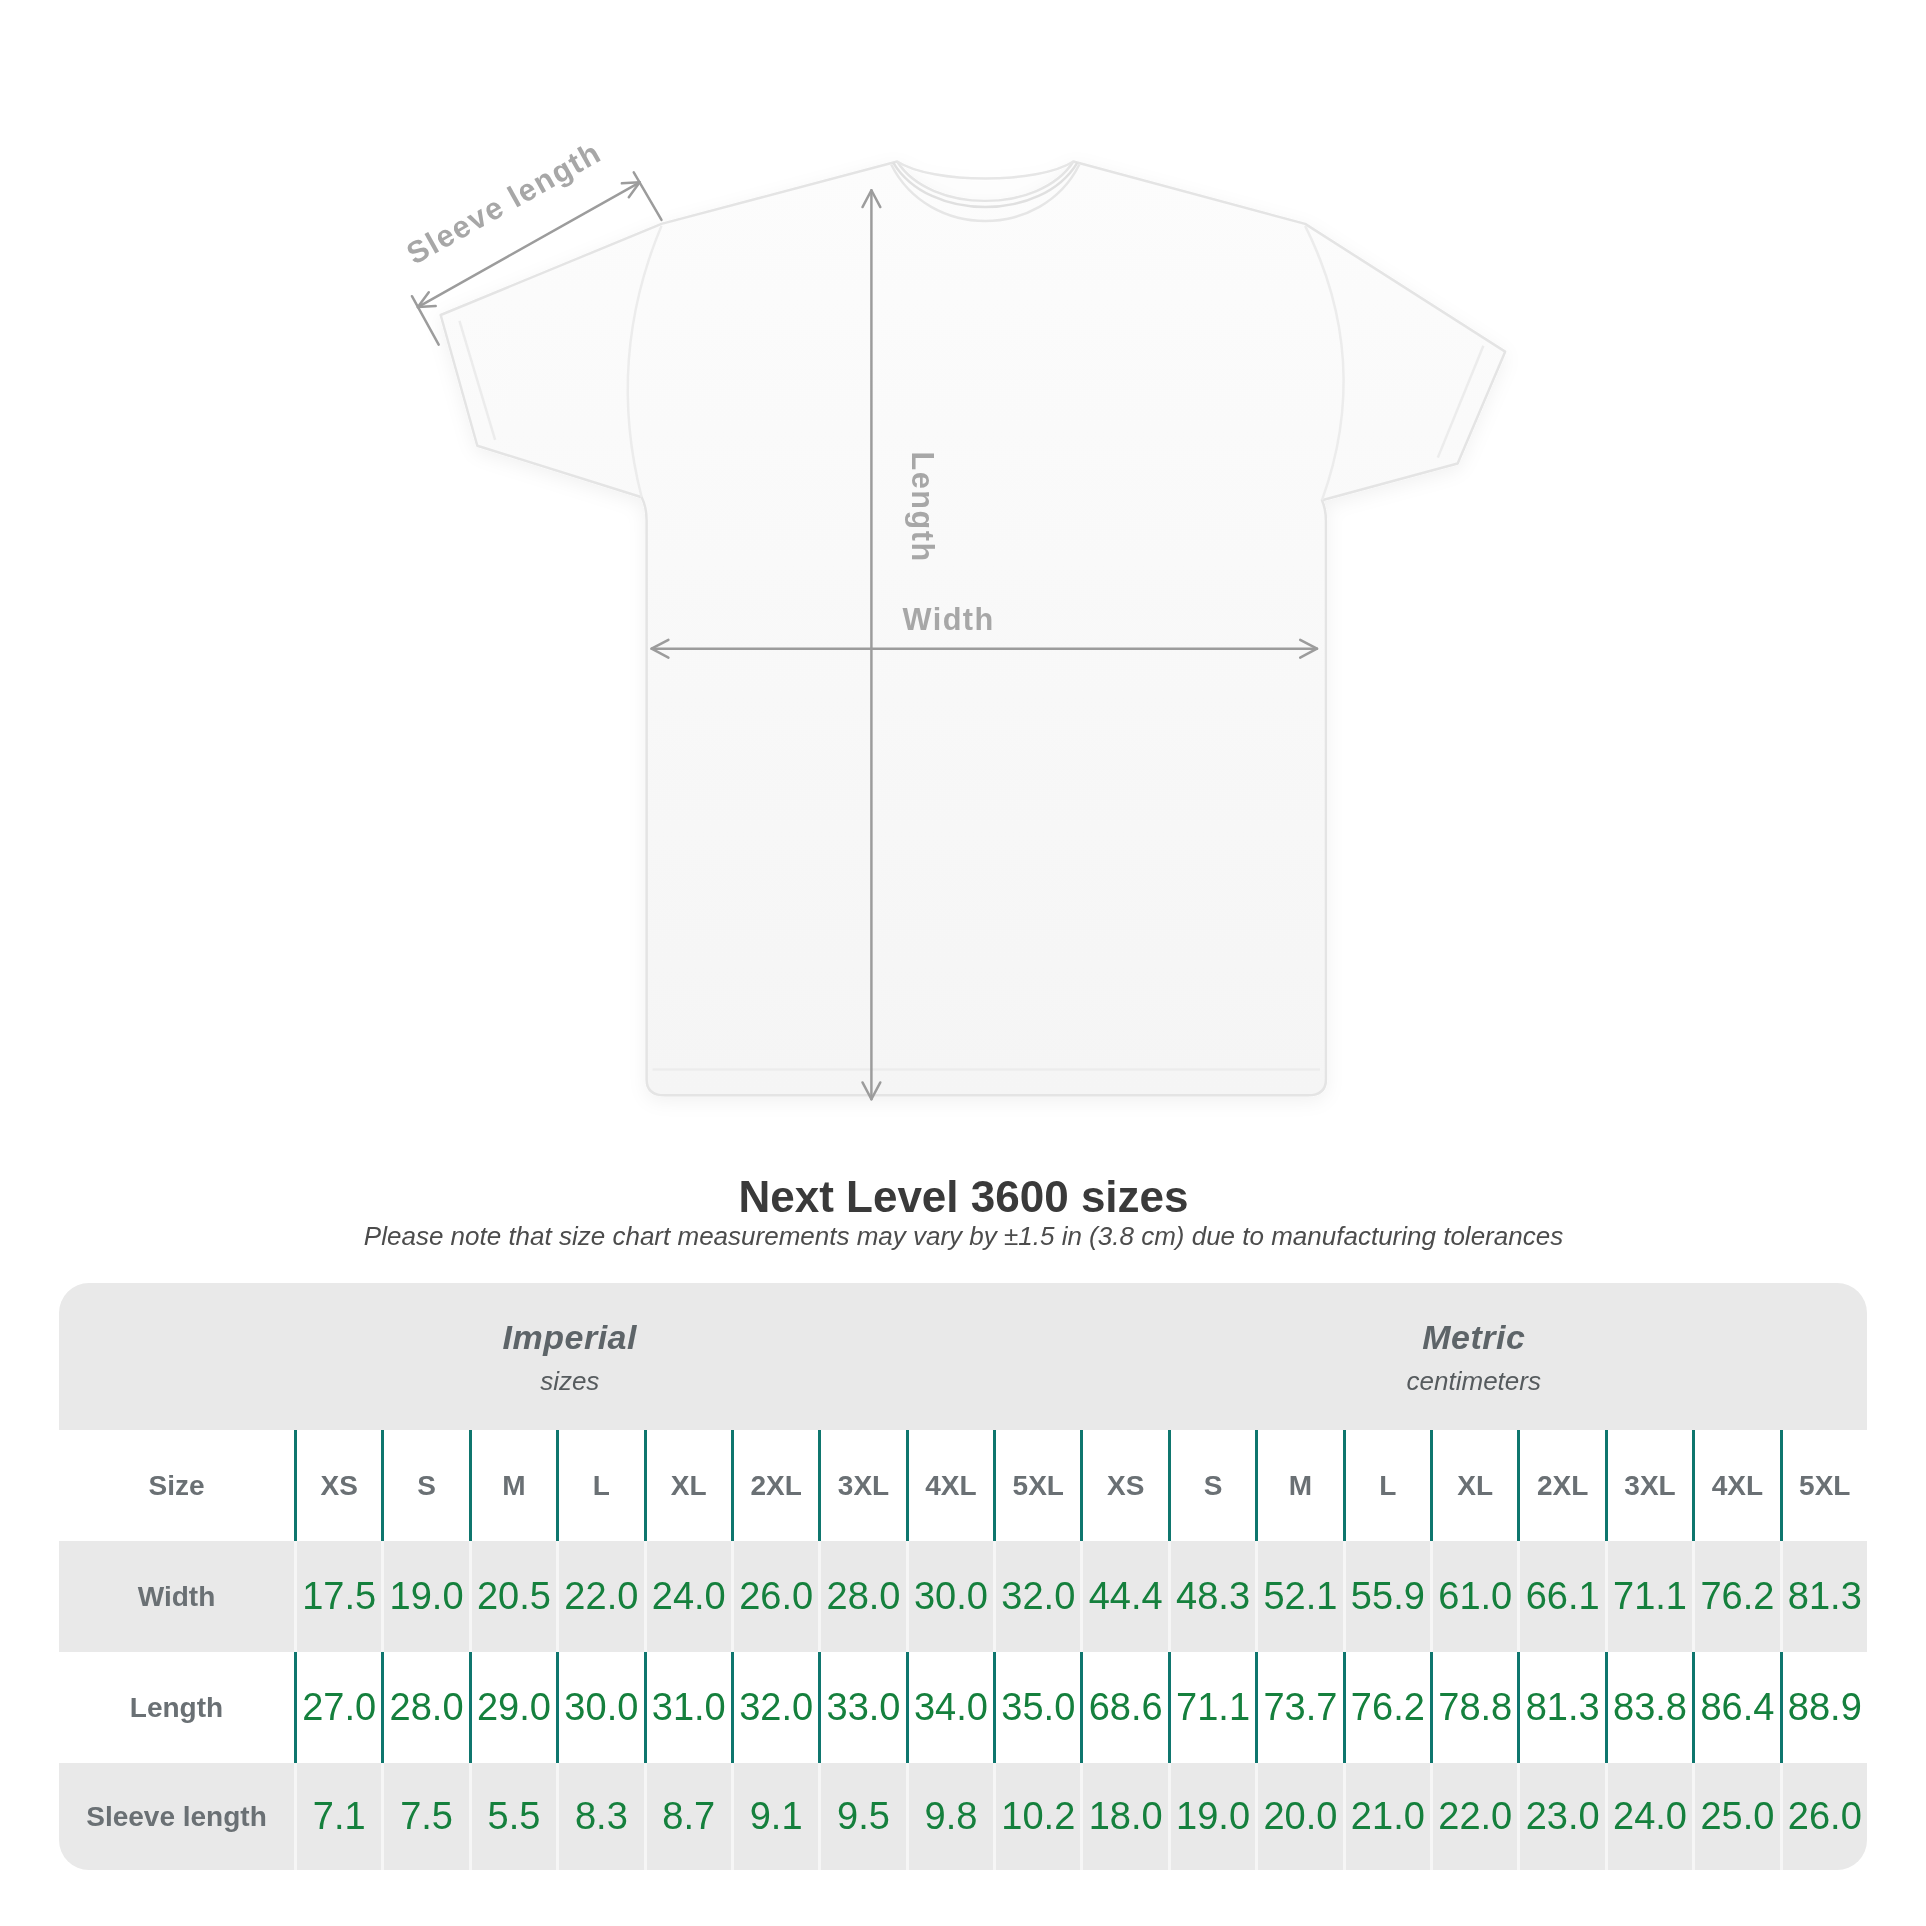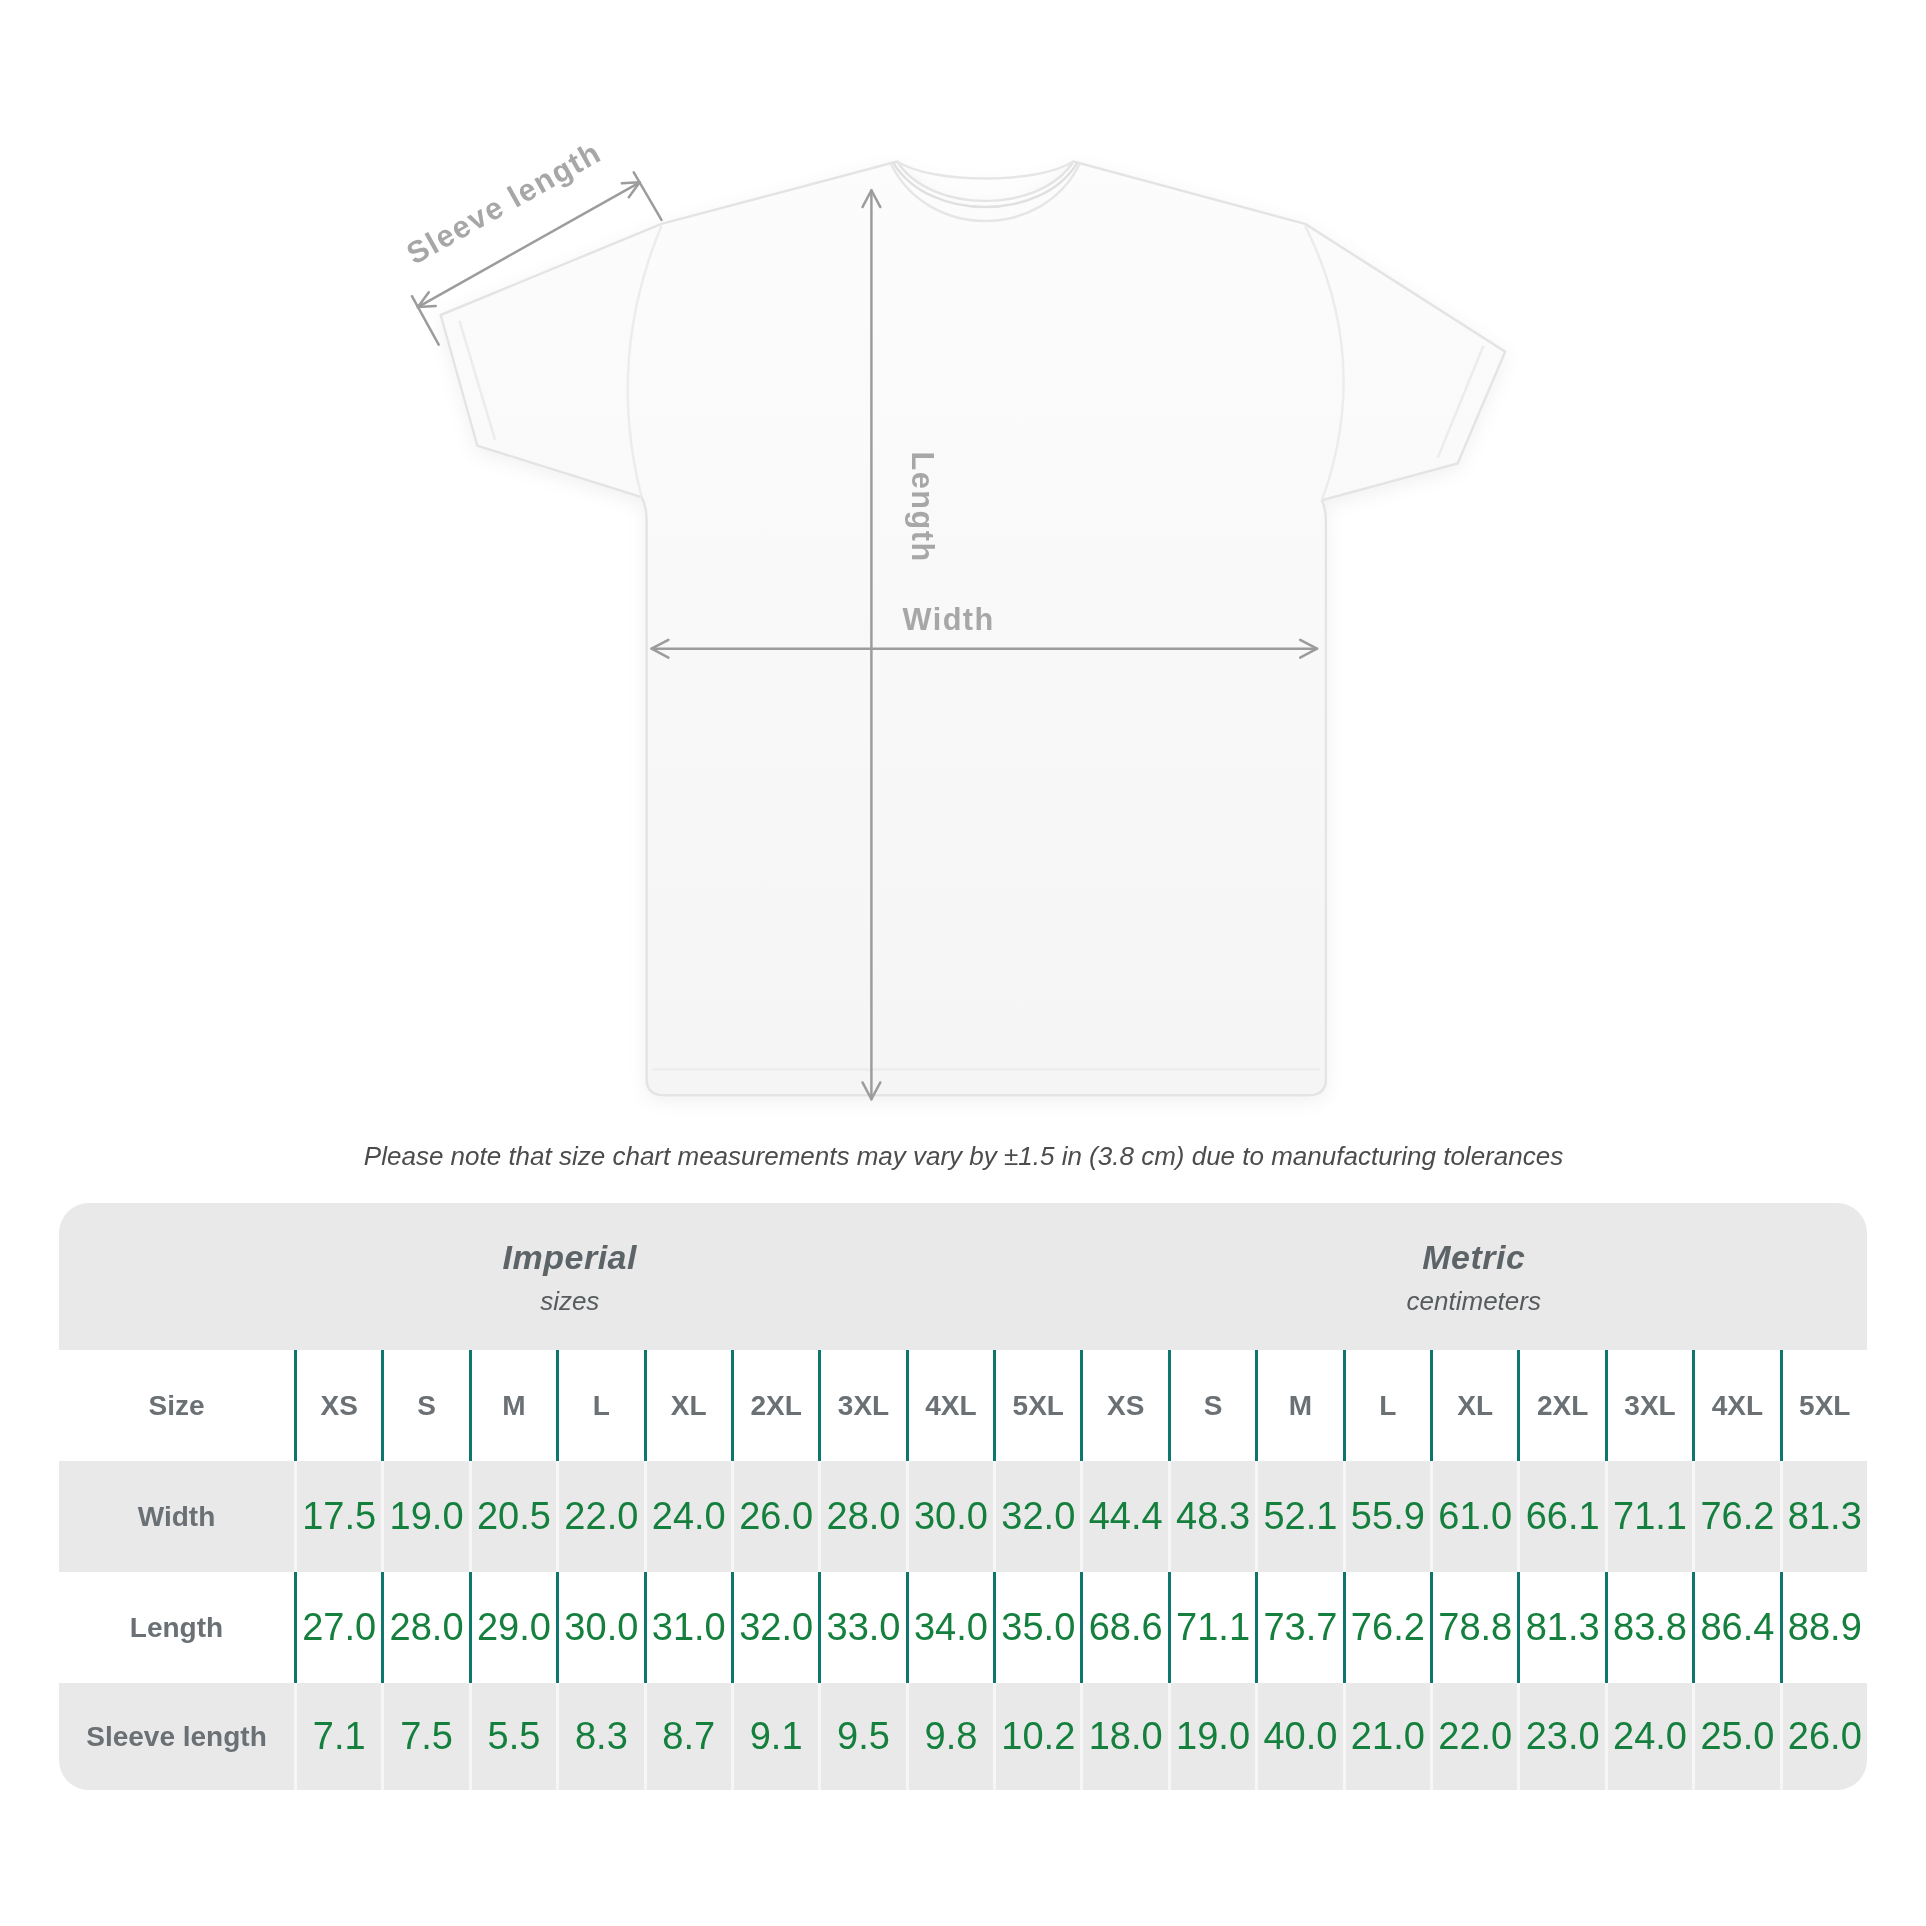--- a/index.html
+++ b/index.html
@@ -154,20 +154,21 @@
           <path d="M 640 174 L 668 222"></path>
         </g>
       </g>
 
       <text class="dim-label" transform="translate(514,214) rotate(-29.3)" text-anchor="middle">Sleeve length</text>
       <text class="dim-label" transform="translate(921,512) rotate(90)" text-anchor="middle">Length</text>
       <text class="dim-label" x="958" y="636" text-anchor="middle">Width</text>
     </svg>
   </div>
 
+  <h1 class="title">Next Level 3600 sizes</h1>
   <p class="note">Please note that size chart measurements may vary by ±1.5 in (3.8 cm) due to manufacturing tolerances</p>
 
   <div class="size-table">
     <div class="unit-row">
       <div class="unit-group unit-imperial">
         <div class="unit-name">Imperial</div>
         <div class="unit-sub">sizes</div>
       </div>
       <div class="unit-group unit-metric">
         <div class="unit-name">Metric</div>
@@ -237,21 +238,21 @@
         <div class="cell tone-gray val sep-gray">7.5</div>
         <div class="cell tone-gray val sep-gray">5.5</div>
         <div class="cell tone-gray val sep-gray">8.3</div>
         <div class="cell tone-gray val sep-gray">8.7</div>
         <div class="cell tone-gray val sep-gray">9.1</div>
         <div class="cell tone-gray val sep-gray">9.5</div>
         <div class="cell tone-gray val sep-gray">9.8</div>
         <div class="cell tone-gray val sep-gray">10.2</div>
         <div class="cell tone-gray val sep-gray">18.0</div>
         <div class="cell tone-gray val sep-gray">19.0</div>
-        <div class="cell tone-gray val sep-gray">40.0</div>
+        <div class="cell tone-gray val sep-gray">20.0</div>
         <div class="cell tone-gray val sep-gray">21.0</div>
         <div class="cell tone-gray val sep-gray">22.0</div>
         <div class="cell tone-gray val sep-gray">23.0</div>
         <div class="cell tone-gray val sep-gray">24.0</div>
         <div class="cell tone-gray val sep-gray">25.0</div>
         <div class="cell tone-gray val sep-gray">26.0</div>
       </div>
   </div>
 
 </div>

